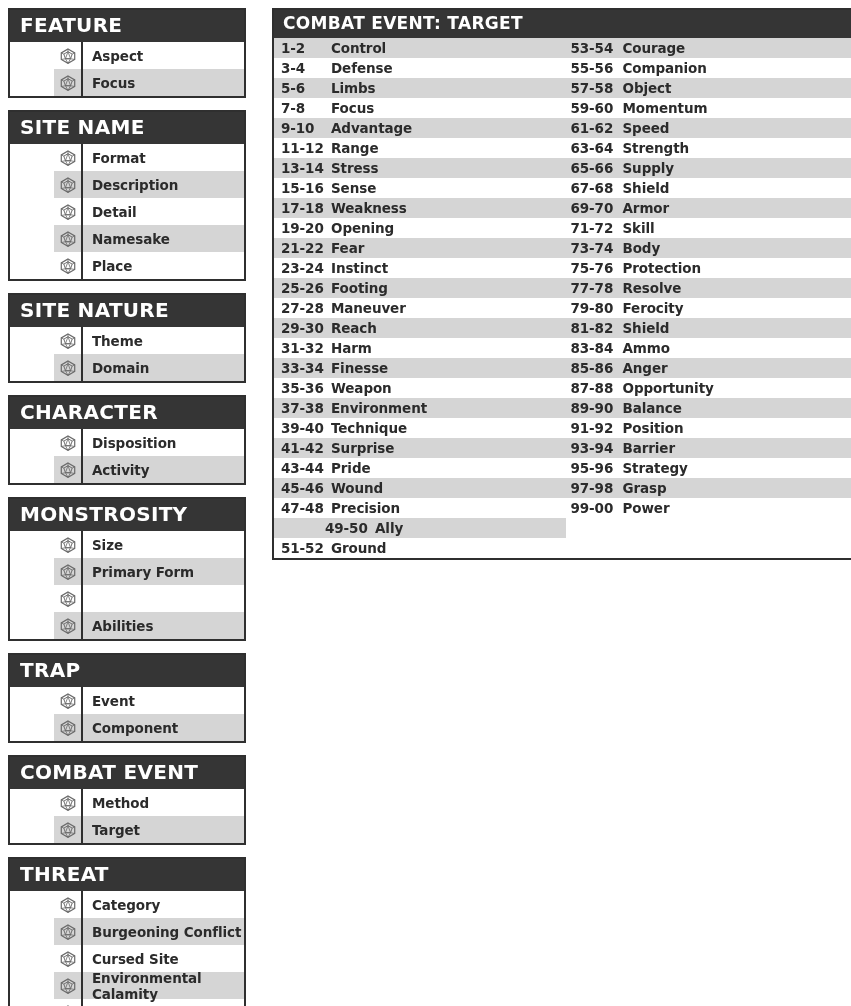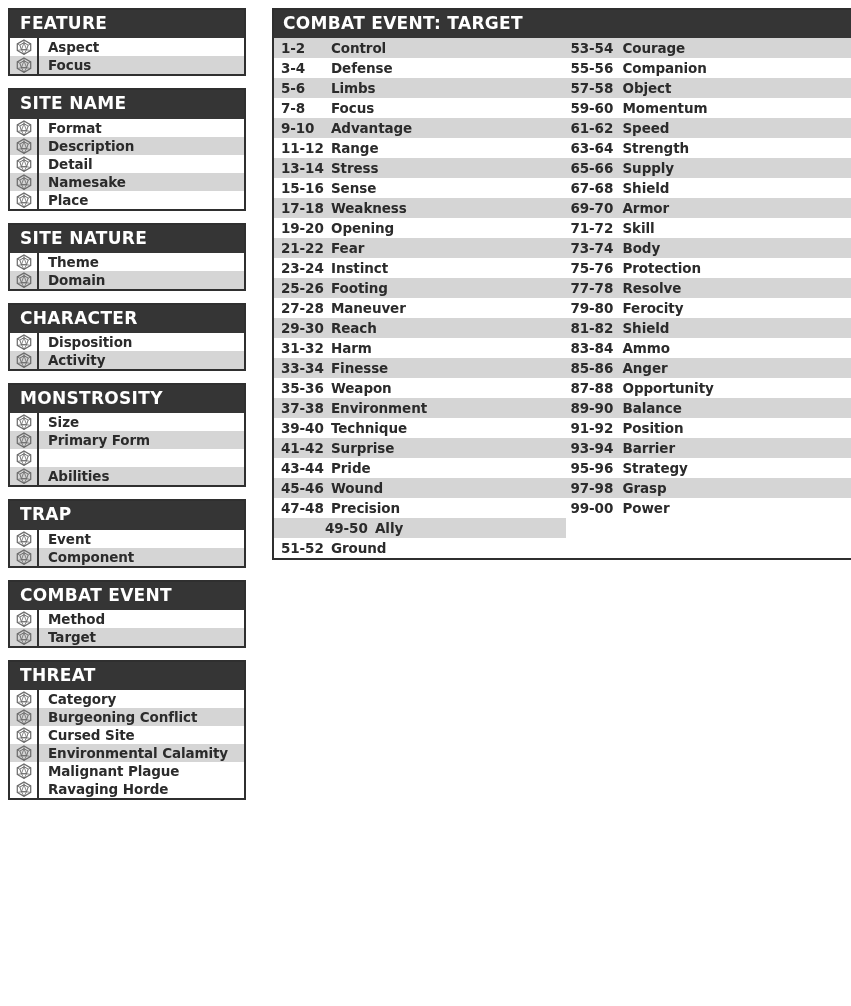--- a/index.html
+++ b/index.html
@@ -26,37 +26,38 @@
   .oracle-card {
     border: 2px solid #2f2f2f;
     background: #ffffff;
     margin-bottom: 12px;
     box-sizing: border-box;
   }
 
   .card-header {
     background: #353535;
     color: #ffffff;
-    font-size: 17px;
+    font-size: 20px;
     font-weight: bold;
     letter-spacing: 0.3px;
     padding: 3px 0 4px 10px;
     line-height: 1.25;
     font-family: "DejaVu Sans", sans-serif;
   }
 
   .card-rows {
     display: block;
   }
 
   .oracle-row {
     display: flex;
     align-items: stretch;
-    height: 18px;
+    height: 27px;
     background: #ffffff;
+    margin-left: 44px;
   }
   .oracle-row.alt {
     background: #d5d5d5;
   }
 
   .row-die {
     width: 29px;
     min-width: 29px;
     display: flex;
     align-items: center;

